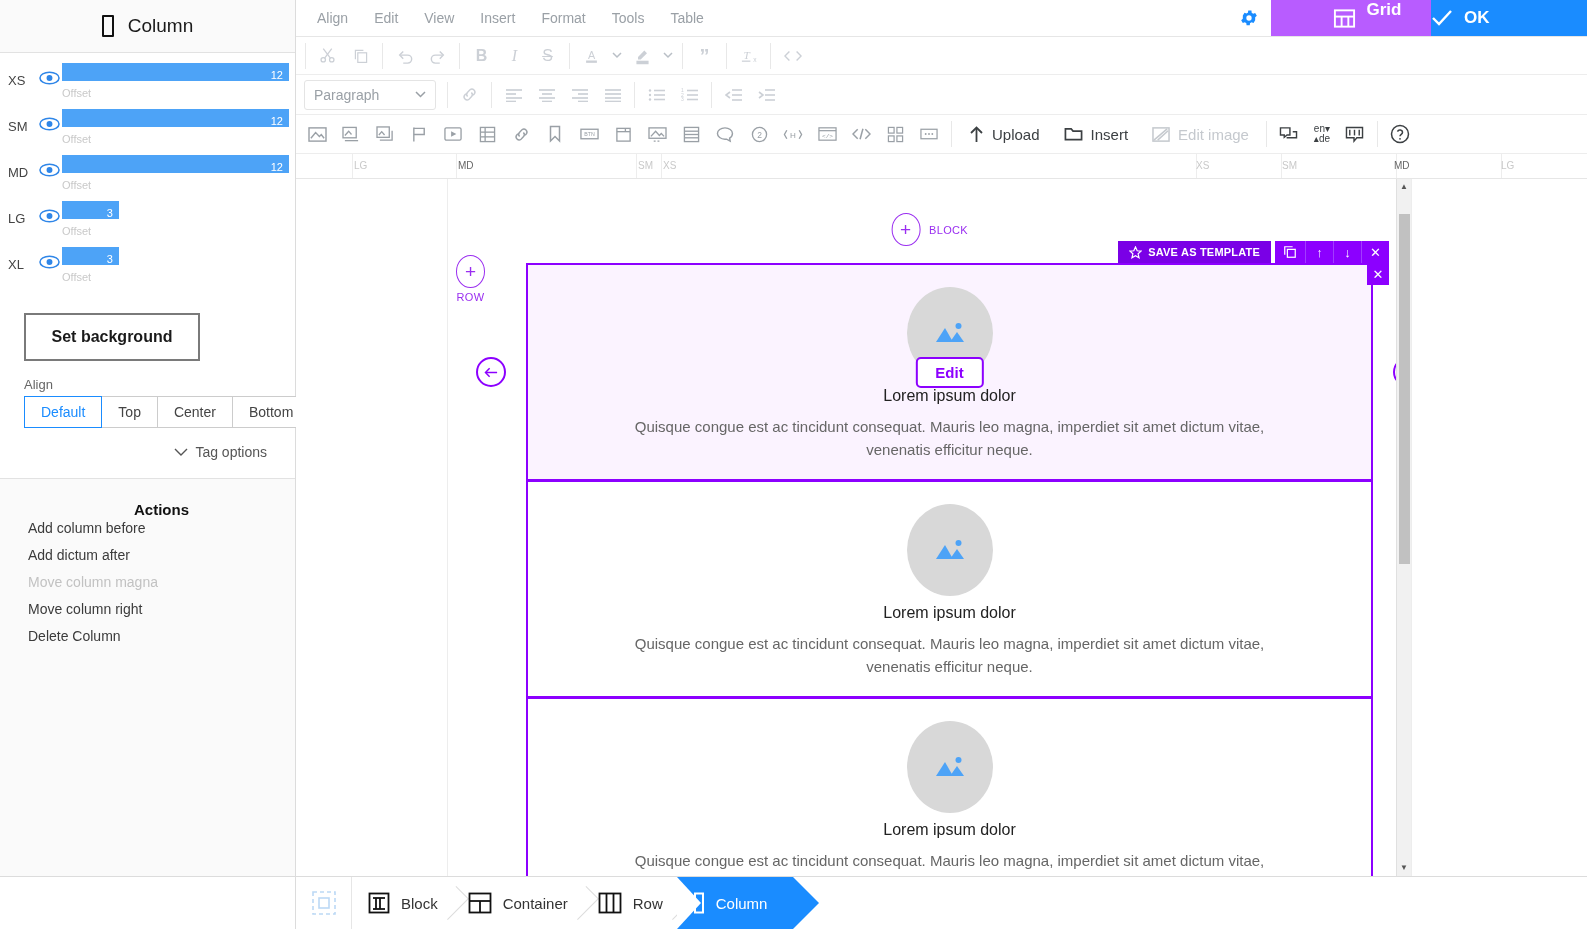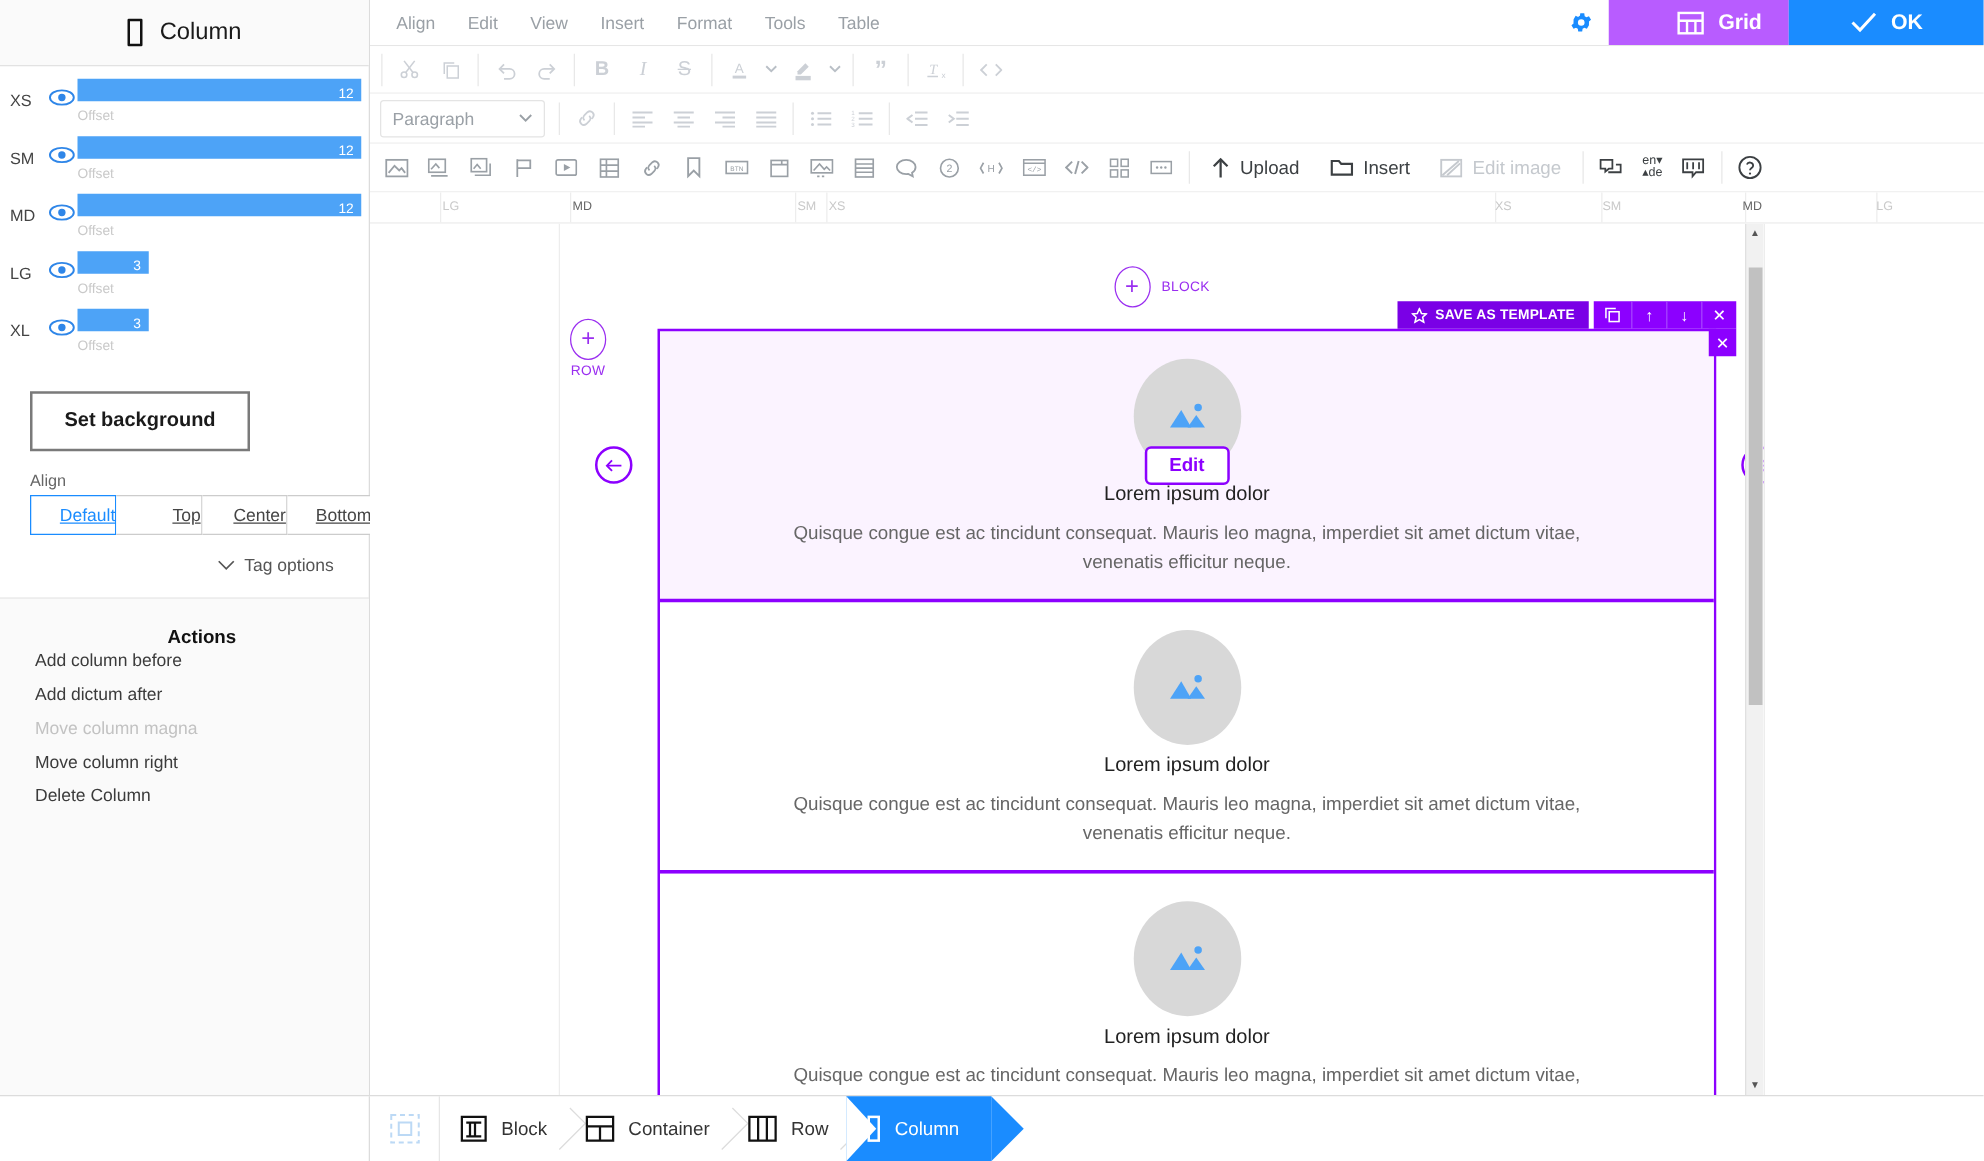--- a/index.html
+++ b/index.html
@@ -46,23 +46,23 @@
   .sb-mid{ padding:8px 12px 18px 12px; border-bottom:1px solid #e2e2e2; }
   .setbg-btn{
     display:block; width:176px; margin:8px 0 16px 12px;
     padding:13px 0; border:2px solid #7a7a7a; background:#fff;
     font-size:16px; font-weight:bold; color:#1a1a1a; cursor:pointer;
     font-family:"Liberation Sans", sans-serif;
   }
   .align-label{ font-size:13px; color:#666; margin:0 0 4px 12px; }
   .align-group{ display:flex; margin-left:12px; width:274px; }
   .align-btn{
-    flex:1; padding:7px 0; text-align:right; font-size:14px;
+    flex:1; padding:7px 16px; text-align:left; font-size:14px;
     border:1px solid #ccc; border-left:none; background:#fff;
-    color:#444; cursor:pointer; font-family:"Liberation Sans", sans-serif;text-decoration:underline;
+    color:#444; cursor:pointer; font-family:"Liberation Sans", sans-serif;
   }
   .align-btn:first-child{ border-left:1px solid #1a8cff; }
   .align-btn.active{ border:1px solid #1a8cff; color:#1a8cff; }
   .tag-options{
     display:flex; align-items:center; justify-content:flex-end;
     gap:7px; margin:16px 16px 0 0; font-size:14px; color:#555; cursor:pointer;
   }
 
   .sb-actions{ background:#fafafa; flex:1; padding:22px 0 0 28px; }
   .sb-actions h3{ font-size:15px; color:#111; margin-bottom:2px;text-align:center; }
@@ -80,27 +80,27 @@
   }
   .menus{ display:flex; align-items:center; padding-left:10px; gap:4px; flex:1; }
   .menu-item{
     padding:6px 11px; font-size:14px; color:#9aa0a6; cursor:pointer; border-radius:2px;
   }
   .gear-btn{
     width:44px; display:flex; align-items:center; justify-content:center;
     cursor:pointer; background:#fff;
   }
   .grid-btn{
-    width:144px; background:#b85cff; color:#fff;
-    display:flex; align-items:center; justify-content:center; gap:11px;
+    width:160px; background:#b85cff; color:#fff;
+    display:flex; justify-content:center; gap:11px;
     font-size:17px; font-weight:bold; cursor:pointer;padding-left:32px;
   }
   .ok-btn{
     width:156px; background:#1a8cff; color:#fff;
-    display:flex; align-items:center; justify-content:center; gap:11px;
+    display:flex; align-items:center; justify-content:flex-start; gap:11px;
     font-size:17px; font-weight:bold; cursor:pointer;
   }
 
   .tbrow{
     flex:none; display:flex; align-items:center;
     border-bottom:1px solid #ededed; background:#fff; padding-left:4px;
   }
   .tbrow.r1{ height:38px; }
   .tbrow.r2{ height:40px; }
   .tbrow.r3{ height:39px; }

